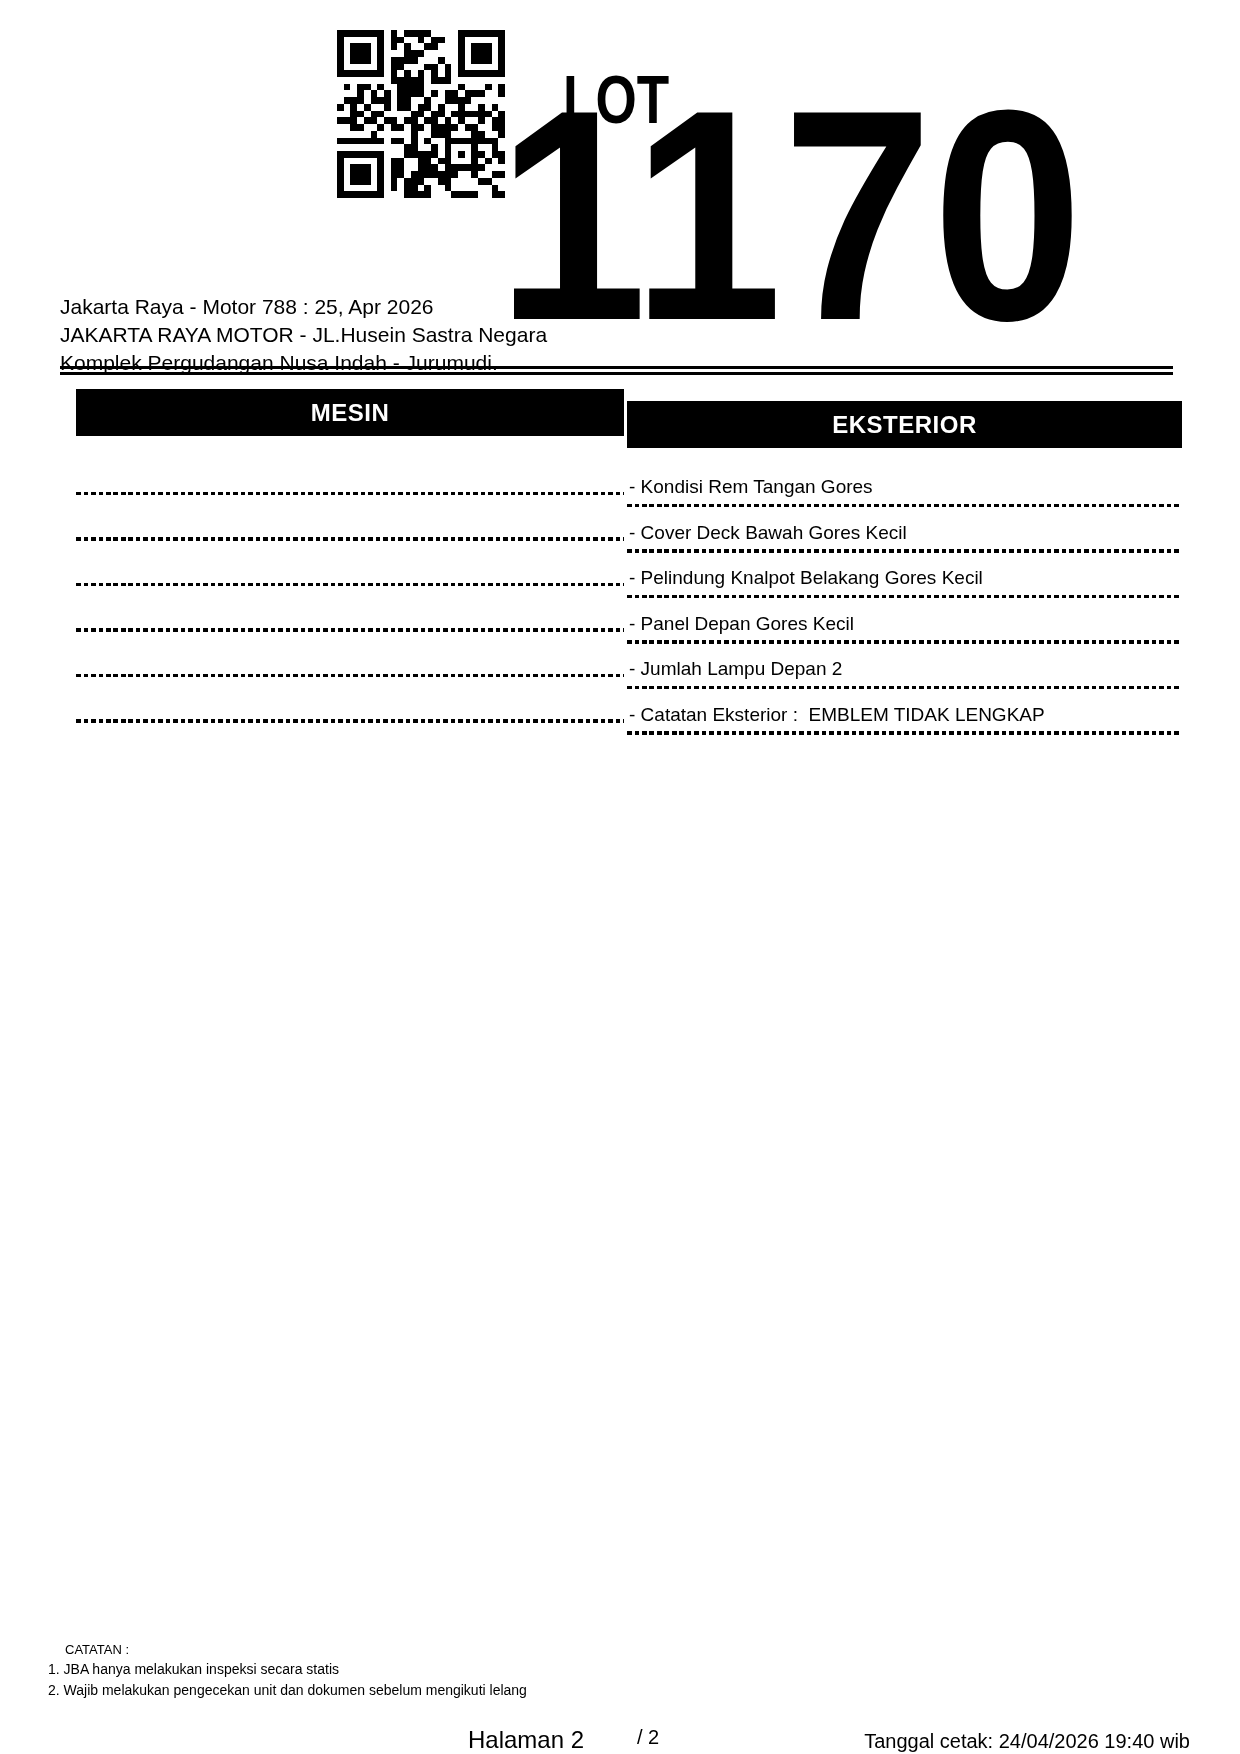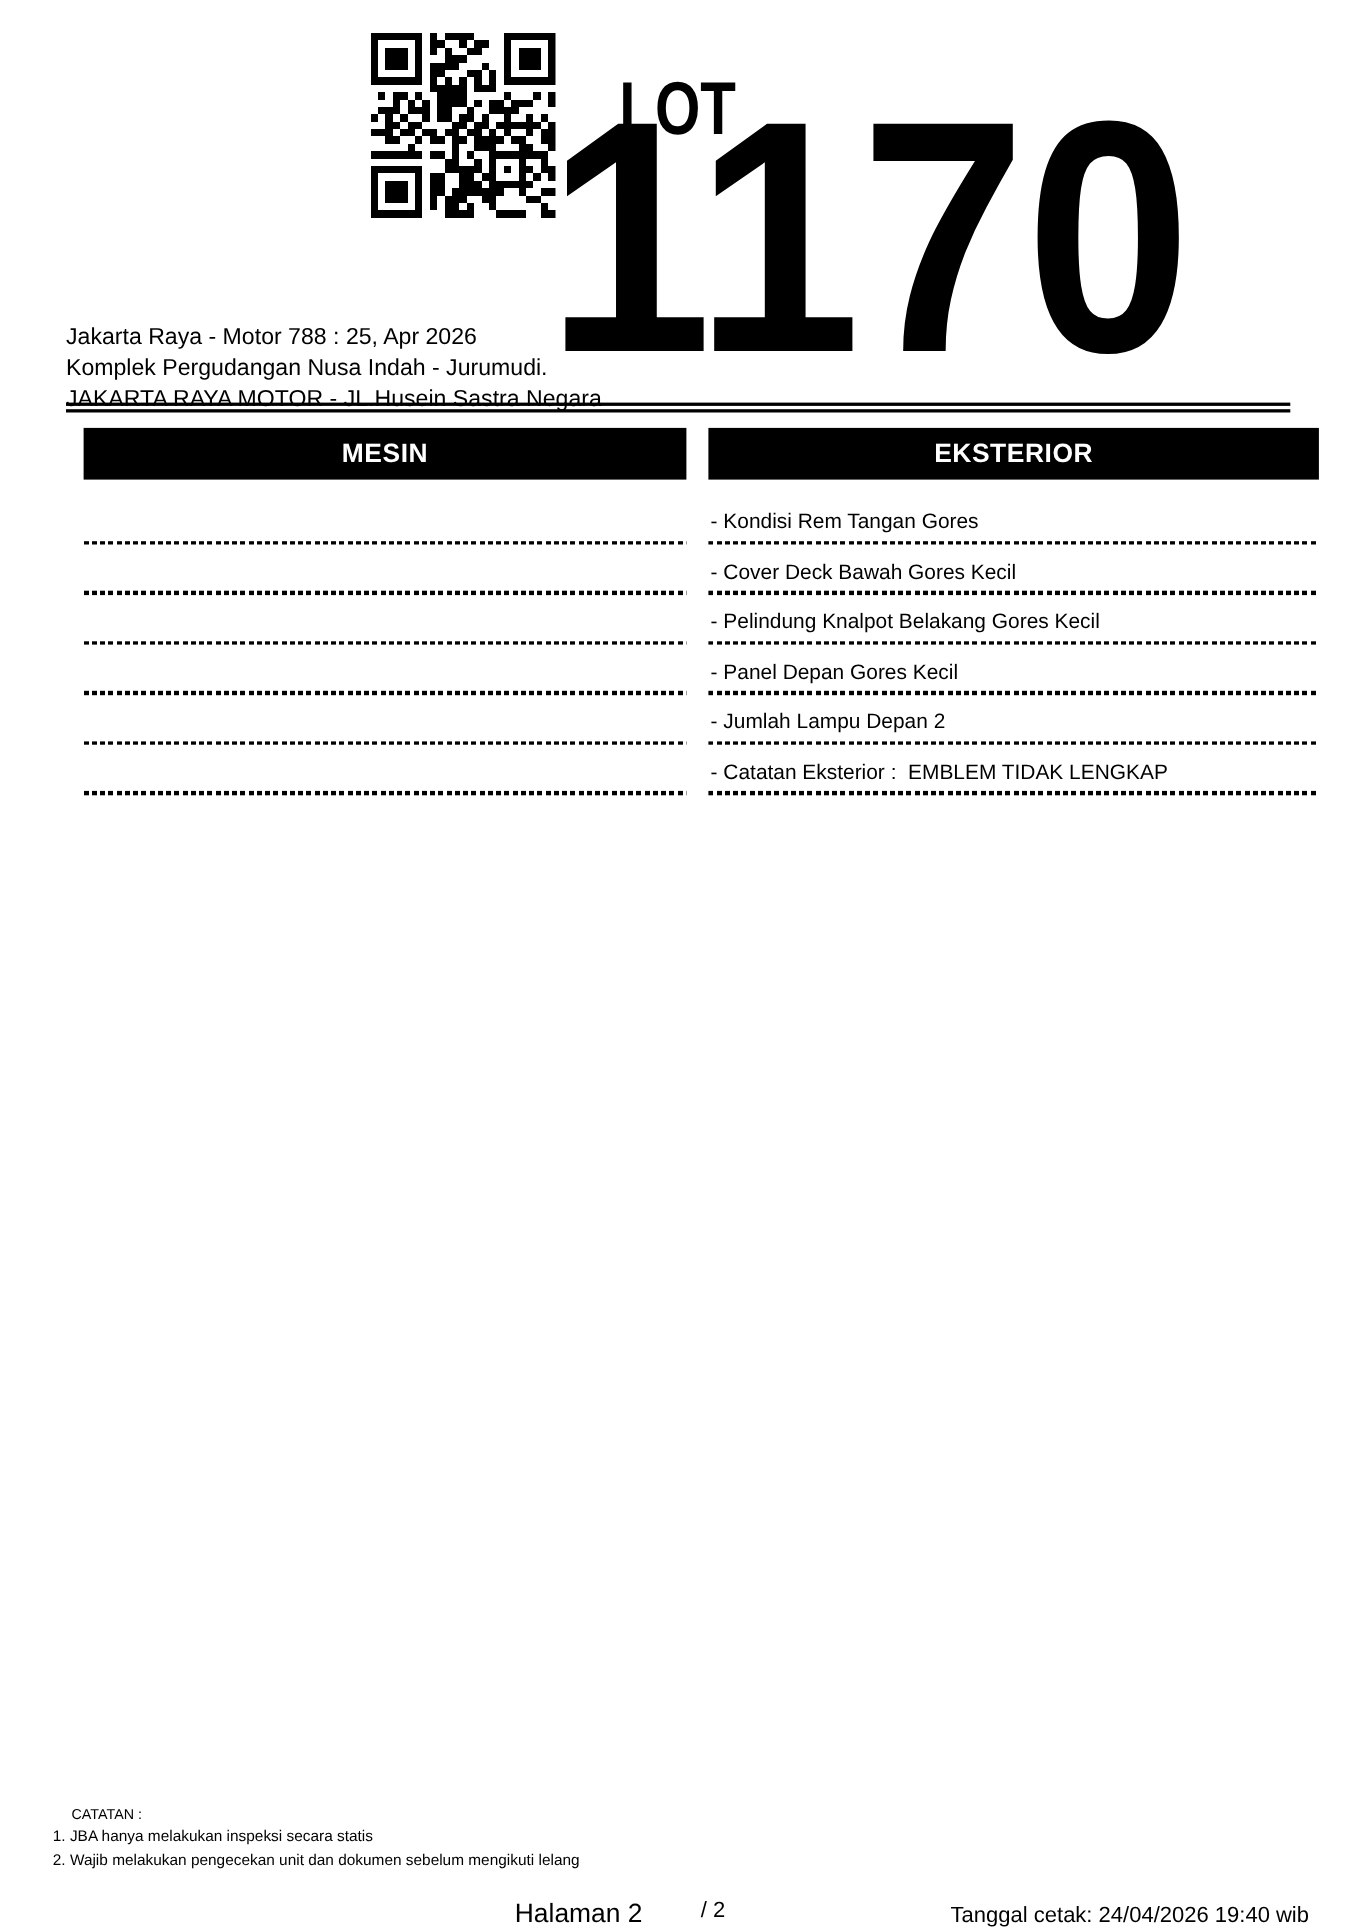--- a/index.html
+++ b/index.html
@@ -41,21 +41,21 @@
   }
   
   .double-rule{
     position:absolute;left:60px;top:366px;width:1113px;height:9px;
     border-top:3.5px solid var(--ink);
     border-bottom:3px solid var(--ink);
   }
   
   .col{position:absolute;top:389px;}
   .col-left{left:76px;width:548px;}
-  .col-right{left:644px;width:555px;}
+  .col-right{left:627px;width:555px;margin-top:12px;}
   .col-header{
     height:47px;background:var(--bar-bg);color:var(--bar-fg);
     display:flex;align-items:center;justify-content:center;
     font-size:24px;font-weight:bold;letter-spacing:0.5px;
   }
   .row{position:relative;height:45.5px;}
   .row.first{height:59px;}
   .item-text{
     position:absolute;left:2px;bottom:9px;
     font-size:19px;white-space:pre;
@@ -416,22 +416,22 @@
         <rect x="23" y="24" width="1" height="1" fill="#000000"></rect>
         <rect x="24" y="24" width="1" height="1" fill="#000000"></rect>
       </svg>
   </div>
 
   <div class="lot-label">LOT</div>
   <div class="lot-number">1170</div>
 
   <div class="address">
     <div>Jakarta Raya - Motor 788 : 25, Apr 2026</div>
+    <div>JAKARTA RAYA MOTOR - JL.Husein Sastra Negara</div>
     <div>Komplek Pergudangan Nusa Indah - Jurumudi.</div>
-    <div>JAKARTA RAYA MOTOR - JL.Husein Sastra Negara</div>
   </div>
 
   <div class="double-rule"></div>
 
   <div class="col col-left">
     <div class="col-header">MESIN</div>
     <div class="rows">
         <div class="row first">
           <div class="item-text"></div>
           <div class="dotline"></div>

